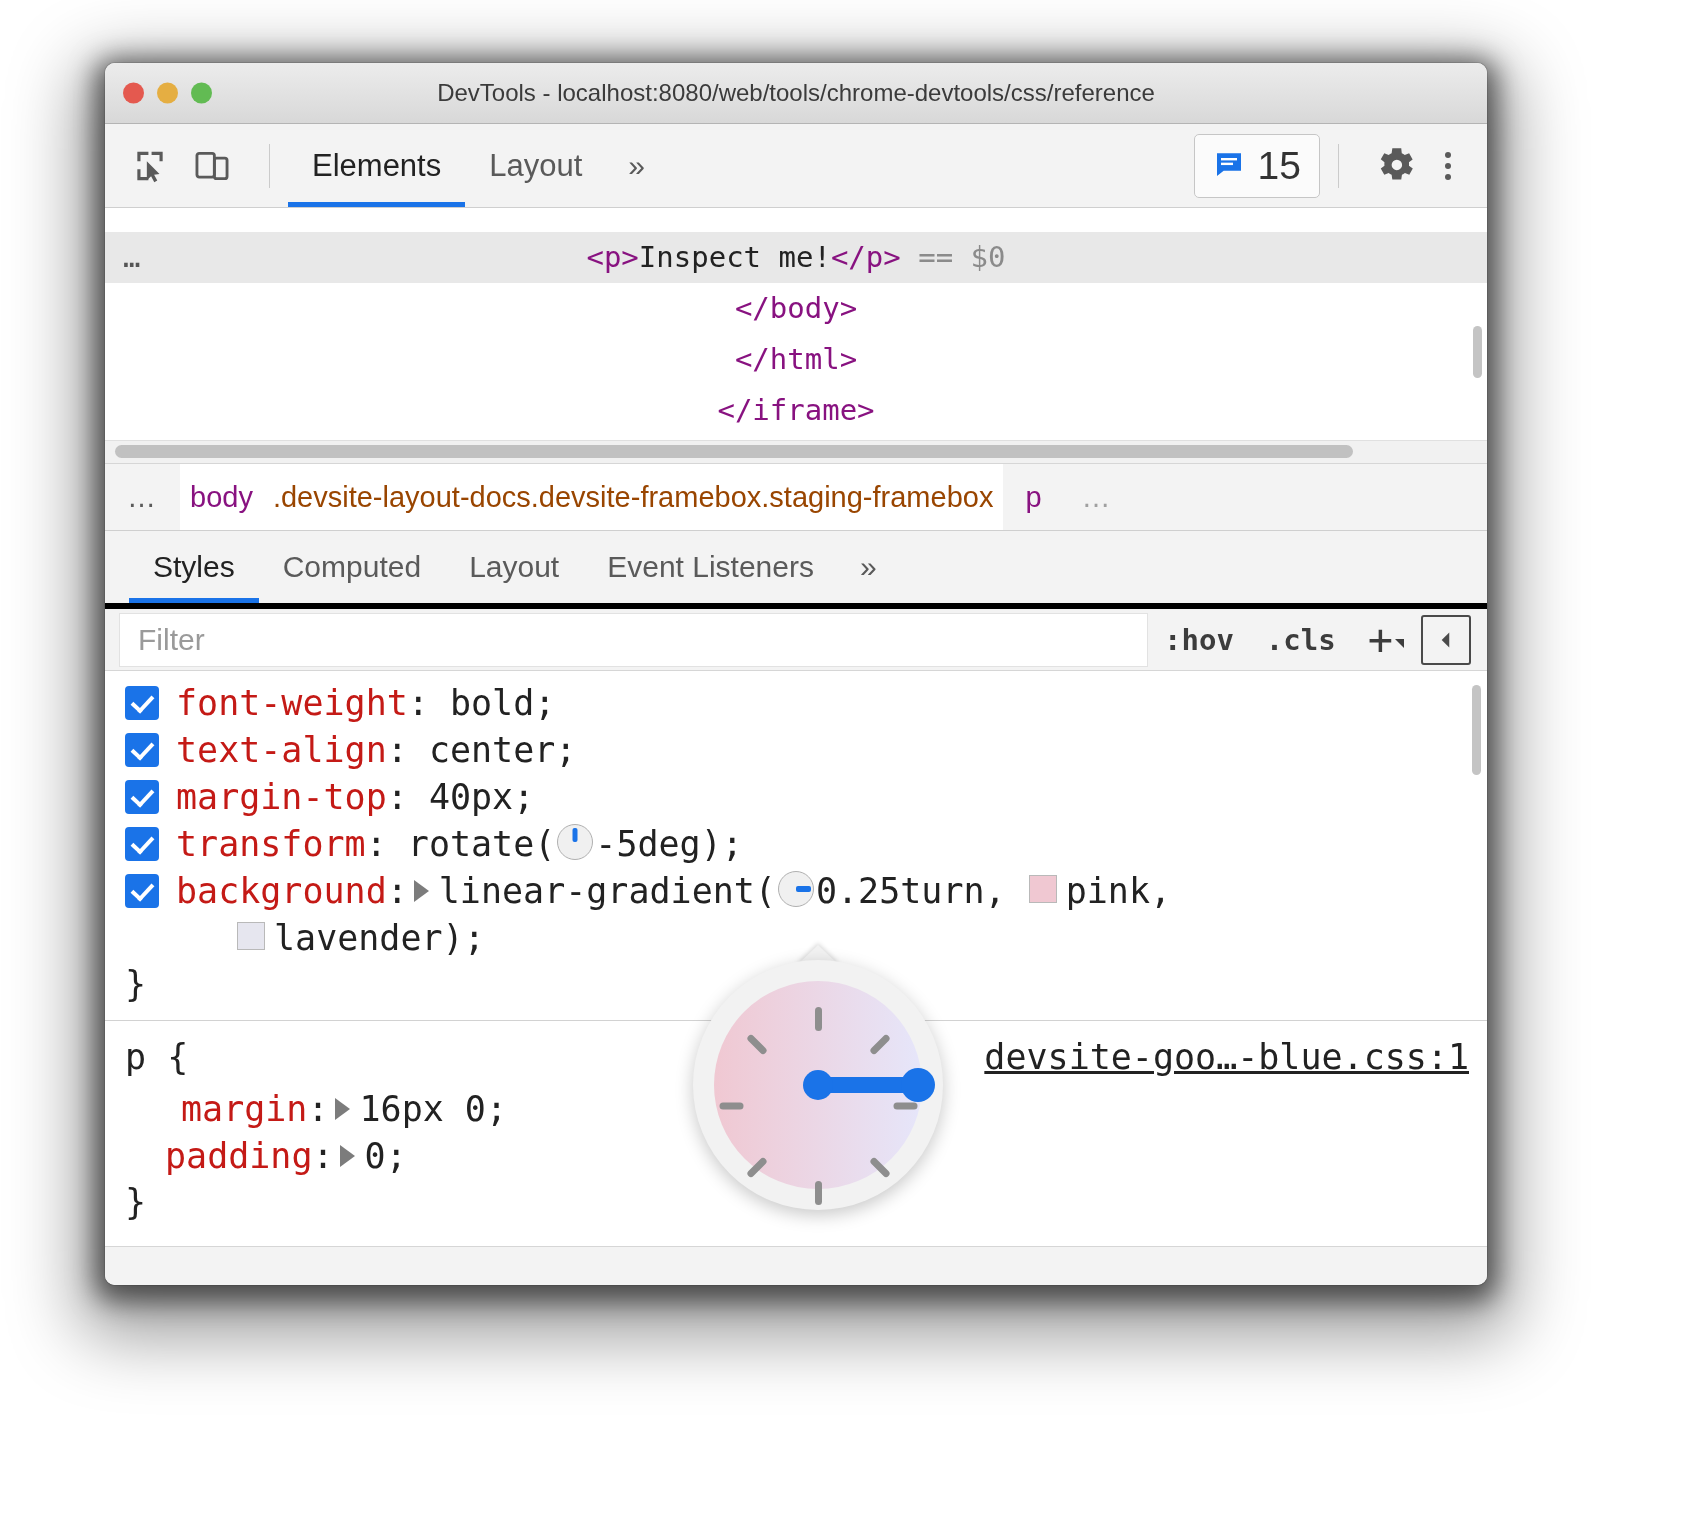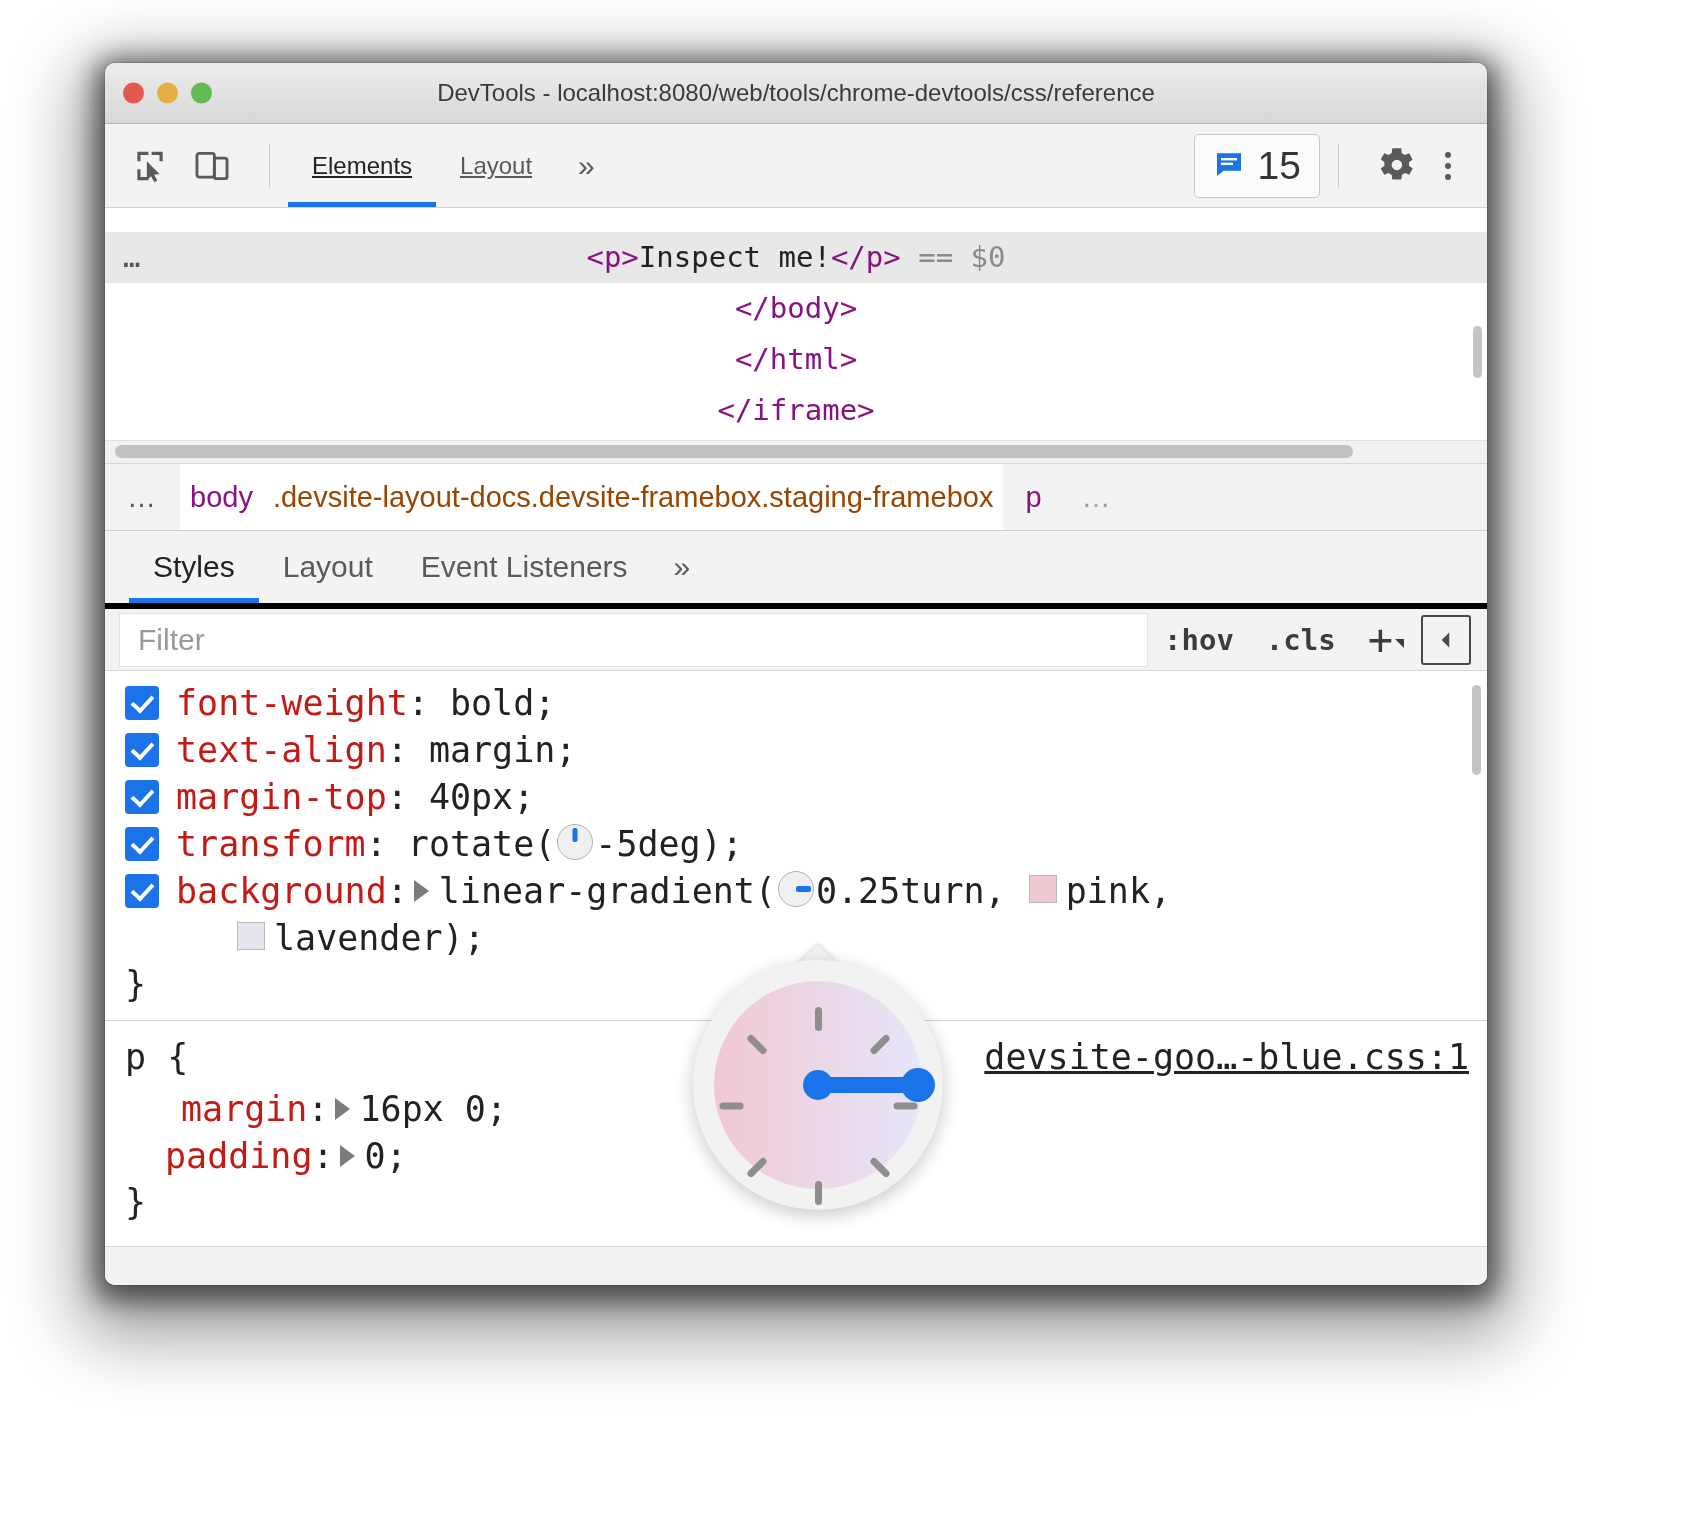--- a/index.html
+++ b/index.html
@@ -84,29 +84,28 @@
     width: 46px; height: 46px;
     display: flex; align-items: center; justify-content: center;
     margin-right: 16px;
     color: #5a5a5a;
   }
   .tb-sep {
     width: 1px; height: 44px; background: #cbcbcb; margin: 0 18px;
   }
   .tb-tabs { display: flex; align-items: center; height: 100%; }
   .tb-tab {
-    font-size: 24px;
+    font-size: 31px;
     color: #5a5a5a;
     padding: 0 24px;
     height: 100%;
     display: flex;
     align-items: center;
     position: relative;
     white-space: nowrap;
-    text-decoration: underline;
   }
   .tb-tab.active { color: #222222; }
   .tb-tab.active::after {
     content: "";
     position: absolute;
     left: 0; right: 0; bottom: 0;
     height: 5px;
     background: #1a73e8;
   }
   .tb-more {
@@ -573,20 +572,21 @@
       <div class="crumb-main">
         <span class="crumb-tag">body</span>
           <span class="crumb-cls">.devsite-layout-docs.devsite-framebox.staging-framebox</span>
       </div>
       <div class="crumb-p">p</div>
       <div class="crumb-ell2">…</div>
     </div>
 
     <div class="styles-tabs">
       <div class="st-tab active">Styles</div>
+      <div class="st-tab">Computed</div>
       <div class="st-tab">Layout</div>
       <div class="st-tab">Event Listeners</div>
       <div class="st-more">»</div>
     </div>
 
     <div class="filterbar">
       <div class="filter-input">Filter</div>
       <div class="fb-btn">:hov</div>
       <div class="fb-btn">.cls</div>
       <div class="fb-btn plus-btn">
@@ -607,21 +607,21 @@
           <span class="cbox"></span>
           <span class="prop">font-weight</span>
             <span class="colon">:&nbsp;</span>
             <span class="val">bold;</span>
         </div>
 
         <div class="decl">
           <span class="cbox"></span>
           <span class="prop">text-align</span>
             <span class="colon">:&nbsp;</span>
-            <span class="val">margin;</span>
+            <span class="val">center;</span>
         </div>
 
         <div class="decl">
           <span class="cbox"></span>
           <span class="prop">margin-top</span>
             <span class="colon">:&nbsp;</span>
             <span class="val">40px;</span>
         </div>
 
         <div class="decl">

